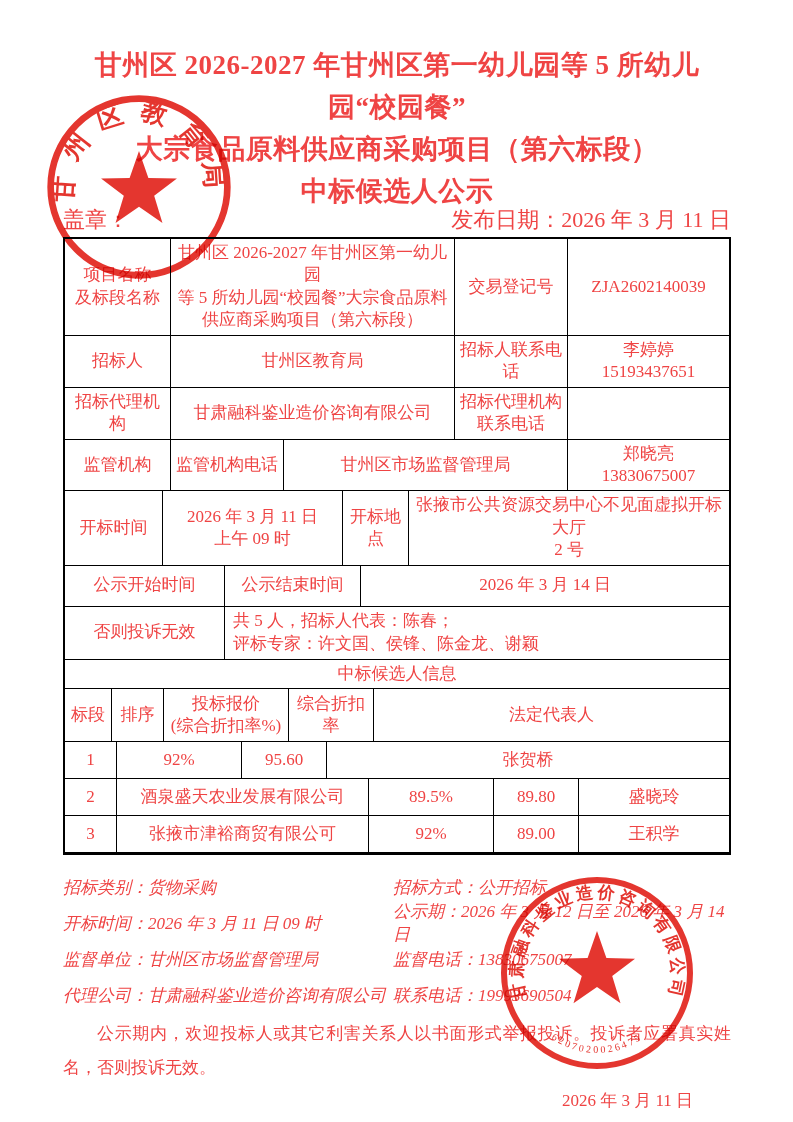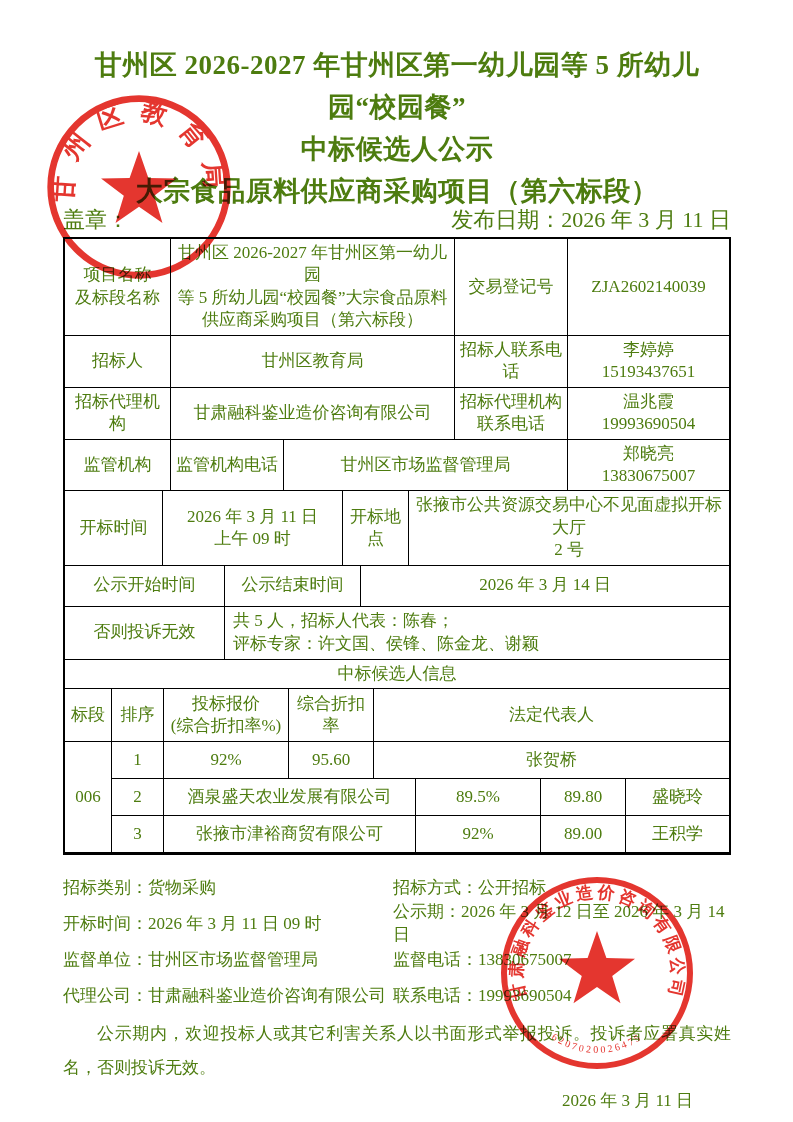--- a/index.html
+++ b/index.html
@@ -1,18 +1,18 @@
 <!DOCTYPE html>
 <html><head>
 <meta charset="utf-8">
 <style>
   html,body{margin:0;padding:0;background:#888;}
   .page{
     position:relative;width:793px;height:1122px;background:#ffffff;
-    font-family:"Liberation Serif","DejaVu Serif",serif;color:#4d7c0f;
+    font-family:"Liberation Serif","DejaVu Serif",serif;color:#ef4444;
     margin:0 auto;overflow:hidden;
   }
   .content{position:absolute;left:63px;top:0;width:668px;z-index:1;}
   .title{margin-top:44px;text-align:center;font-size:27px;font-weight:bold;line-height:42px;letter-spacing:.5px;}
   .meta-row{display:flex;justify-content:space-between;align-items:flex-end;font-size:22px;height:22px;margin-top:1px;margin-bottom:2px;}
 
   .doc-table{border:2px solid #000;border-bottom-width:3px;width:668px;box-sizing:border-box;}
   .tr{display:flex;border-bottom:1px solid #000;}
   .tr.last{border-bottom:none;}
   .td{
@@ -31,41 +31,41 @@
   .c1{width:47px}.c2{width:52px}.c3{width:252px}.c4{width:125px}.c5{width:85px}
   
   .hr1{min-height:74px}.hr2{min-height:44px}.hr3{min-height:46px}.hr4{min-height:46px}
   .hr5{min-height:46px}.hr6{min-height:40px}.hr7{min-height:52px}.hr8{min-height:28px}
   .hr9{min-height:52px}.hcand{min-height:36px}
   .cand-block{display:flex;}
   .cand-left{box-sizing:border-box;width:47px;border-right:1px solid #000;display:flex;align-items:center;justify-content:center;font-size:17px;}
   .cand-rows{flex:1;display:flex;flex-direction:column;}
   .cand-rows .tr:last-child{border-bottom:none;}
 
-  .footer{margin-top:14px;font-size:17px;}
+  .footer{margin-top:14px;font-size:17px;font-style:italic;}
   .f-row{display:flex;height:36px;align-items:center;}
   .f-left{width:330px;}
   .f-right{flex:1;}
   .notice{margin-top:4px;font-size:17px;line-height:34px;text-indent:2em;text-align:justify;}
   .sign-date{margin-top:4px;font-size:17px;text-align:right;padding-right:38px;}
 
   .seal{position:absolute;z-index:3;mix-blend-mode:multiply;opacity:.92;pointer-events:none;}
   .seal-top{left:44px;top:92px;width:190px;height:190px;}
   .seal-bottom{left:497px;top:873px;width:200px;height:200px;}
 </style>
 </head>
 <body>
 
 <div class="page">
   <div class="content">
 
     <div class="title">
       <div>甘州区 2026-2027 年甘州区第一幼儿园等 5 所幼儿园“校园餐”</div>
+      <div>大宗食品原料供应商采购项目（第六标段）</div>
       <div>中标候选人公示</div>
-      <div>大宗食品原料供应商采购项目（第六标段）</div>
     </div>
 
     <div class="meta-row">
       <span>盖章：</span>
       <span>发布日期：2026 年 3 月 11 日</span>
     </div>
 
     <div class="doc-table">
 
       <div class="tr hr1">
@@ -84,22 +84,20 @@
         <div class="td wC">招标人联系电话</div>
         <div class="td flex1 endc">李婷婷
 15193437651</div>
       </div>
 
       <div class="tr hr3">
         <div class="td wA">招标代理机构</div>
         <div class="td wB">甘肃融科鉴业造价咨询有限公司</div>
         <div class="td wC">招标代理机构
 联系电话</div>
-        <div class="td flex1 endc">温兆霞
-19993690504</div>
       </div>
 
       <div class="tr hr4">
         <div class="td wA">监管机构</div>
         <div class="td wC">监管机构电话</div>
         <div class="td wB">甘州区市场监督管理局</div>
         <div class="td flex1 endc">郑晓亮
 13830675007</div>
       </div>
 
@@ -131,21 +129,20 @@
       <div class="tr hr9">
         <div class="td c1">标段</div>
         <div class="td c2">排序</div>
         <div class="td c4">投标报价
 (综合折扣率%)</div>
         <div class="td c5">综合折扣率</div>
         <div class="td flex1 endc">法定代表人</div>
       </div>
 
       <div class="cand-block tr last" style="border-bottom:none;">
-        <div class="cand-left">006</div>
         <div class="cand-rows">
           <div class="tr hcand">
             <div class="td c2">1</div>
             <div class="td c4">92%</div>
             <div class="td c5">95.60</div>
             <div class="td flex1 endc">张贺桥</div>
           </div>
           <div class="tr hcand">
             <div class="td c2">2</div>
             <div class="td c3">酒泉盛天农业发展有限公司</div>

